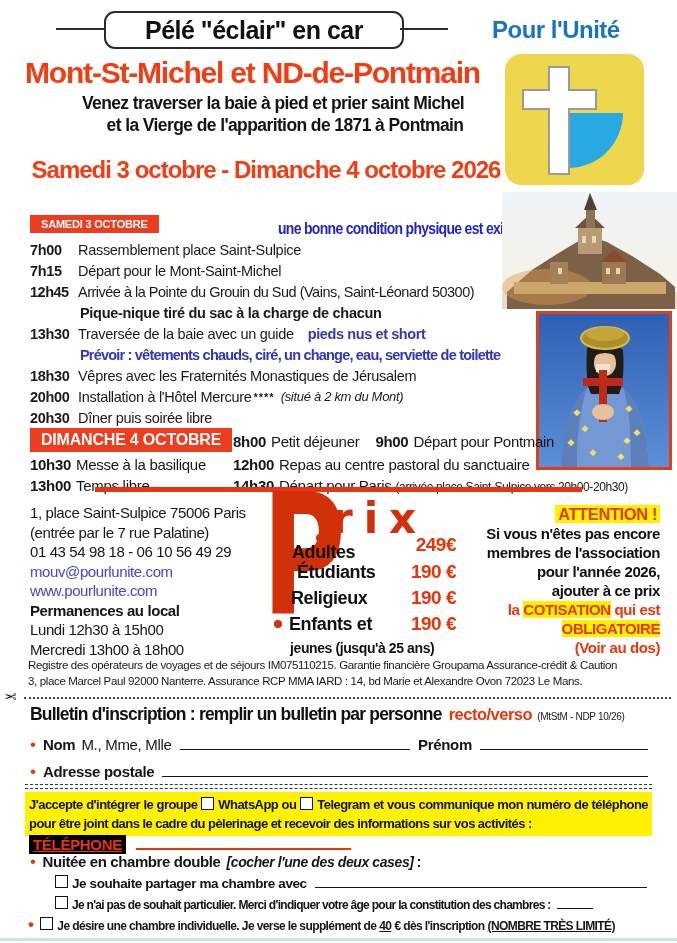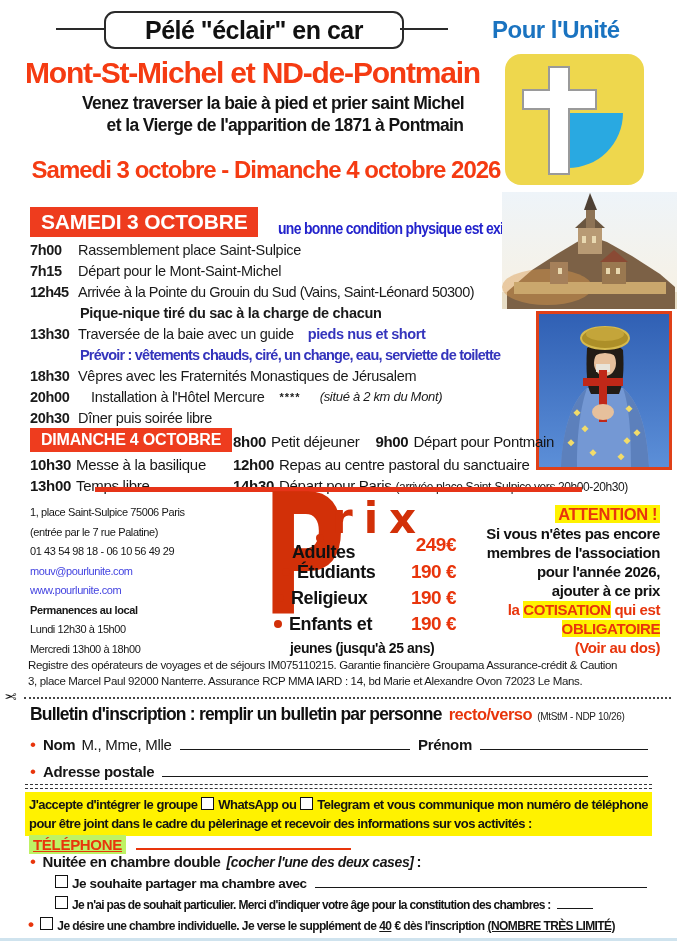--- a/index.html
+++ b/index.html
@@ -19,21 +19,21 @@
   .sub1{left:0;top:93px;width:546px;text-align:center;font-size:17.5px;font-weight:bold;
         letter-spacing:-0.6px;color:#141414;}
   .sub2{left:55px;top:115px;width:460px;text-align:center;font-size:17.5px;font-weight:bold;
         letter-spacing:-0.6px;color:#141414;}
   .dates{left:0;top:156px;width:532px;text-align:center;font-size:24px;font-weight:bold;
          color:#f53b12;letter-spacing:-1px;}
 
   
   .daybox{background:#ee3c1e;color:#fff;font-weight:bold;padding:3px 11px;display:inline-block;
           letter-spacing:-0.2px;}
-  .satbox{left:30px;top:207px;font-size:21px;}
+  .satbox{left:30px;top:215px;font-size:11px;}
   .dimbox{left:30px;top:428px;font-size:16px;}
   .note{left:278px;top:219px;font-size:14px;font-weight:bold;color:#2323cc;letter-spacing:-0.7px;
         transform:scaleY(1.12);transform-origin:left top;}
 
   
   .s-row{left:30px;display:flex;font-size:14.5px;letter-spacing:-0.3px;line-height:20px;color:#1a1a1a;}
   .s-time{width:48px;font-weight:bold;flex:none;}
   .s-ind{left:80px;}
   .bold-black{font-weight:bold;}
   .blue-bold{color:#3434bc;font-weight:bold;letter-spacing:-0.8px;}
@@ -43,21 +43,21 @@
   .d-row{display:flex;font-size:15px;letter-spacing:-0.3px;line-height:20px;}
   .d-seg{margin-right:16px;white-space:nowrap;}
   .d-time{font-weight:bold;margin-right:5px;}
   .d-small{font-size:12px;letter-spacing:-0.4px;margin-left:4px;}
   .redbar{left:95px;top:487px;width:487px;height:5px;background:#e63418;}
 
   
   .photo-border{border:3px solid #e04018;}
 
   
-  .contact{left:30px;top:503px;width:245px;font-size:11px;line-height:19.5px;letter-spacing:-0.4px;}
+  .contact{left:30px;top:503px;width:245px;font-size:15px;line-height:19.5px;letter-spacing:-0.4px;}
   .link{color:#4343e0;}
   .contact .b{font-weight:bold;}
 
   
   .prix{left:268px;top:500px;width:210px;height:158px;}
   .prix-p{left:-6px;top:-12px;font-size:168px;line-height:0.8;font-weight:bold;color:#d23008;
           transform:scaleX(0.68);transform-origin:left top;font-family:"DejaVu Sans",sans-serif;}
   .prix-rix{left:64px;top:-6px;font-size:42px;font-weight:bold;color:#d23008;letter-spacing:11px;
             font-family:"DejaVu Sans",sans-serif;}
   .p-row{position:absolute;height:24px;display:flex;align-items:center;}
@@ -93,21 +93,21 @@
   .fix-line{border-bottom:1.5px solid #181818;height:14px;}
 
   .divider{left:25px;top:784px;width:627px;height:3px;border-top:1.5px dashed #333;border-bottom:1.5px dashed #333;}
 
   
   .consent{left:25px;top:792px;width:619px;background:#fff200;padding:3px 4px;
            font-size:13px;font-weight:bold;letter-spacing:-0.55px;line-height:19px;text-align:justify;color:#131313;}
   .cbx{display:inline-block;width:11px;height:11px;border:1.6px solid #111;background:#fff;
        vertical-align:-1px;margin:0 4px;}
   .telrow{left:29px;top:835px;display:flex;align-items:baseline;}
-  .tel{background:#bef264;color:#e8350c;font-size:15px;font-weight:bold;text-decoration:underline;
+  .tel{background:#000000;color:#e8350c;font-size:15px;font-weight:bold;text-decoration:underline;
        padding:1px 4px;letter-spacing:-0.3px;}
   .tel-line{width:215px;border-bottom:2px solid #e8350c;height:12px;margin-left:10px;}
 
   
   .room-h{left:30px;top:853px;display:flex;align-items:baseline;font-size:15px;letter-spacing:-0.4px;}
   .room-h .b{font-weight:bold;}
   .room-h .it{font-style:italic;font-weight:bold;font-size:14px;margin-left:6px;}
   .opt{left:55px;display:flex;align-items:baseline;font-weight:bold;color:#131313;}
   .opt1{top:873px;width:592px;font-size:13.5px;letter-spacing:-0.4px;}
   .opt2{top:894px;width:600px;font-size:12px;letter-spacing:-0.7px;}
@@ -193,21 +193,21 @@
     <span>Traversée de la baie avec un guide</span>
     <span class="x-blue">pieds nus et short</span>
   </div>
   <div class="abs s-row s-ind blue-bold" style="top:345px;">
     <span>Prévoir : vêtements chauds, ciré, un change, eau, serviette de toilette</span>
   </div>
   <div class="abs s-row" style="top:366px;">
     <span class="s-time">18h30</span>
     <span>Vêpres avec les Fraternités Monastiques de Jérusalem</span>
   </div>
-  <div class="abs s-row" style="top:387px;gap:13px;">
+  <div class="abs s-row" style="top:387px;">
     <span class="s-time">20h00</span>
     <span>Installation à l'Hôtel Mercure</span>
     <span class="stars">****</span>
     <span class="x-ital">(situé à 2 km du Mont)</span>
   </div>
   <div class="abs s-row" style="top:408px;">
     <span class="s-time">20h30</span>
     <span>Dîner puis soirée libre</span>
   </div>
 

